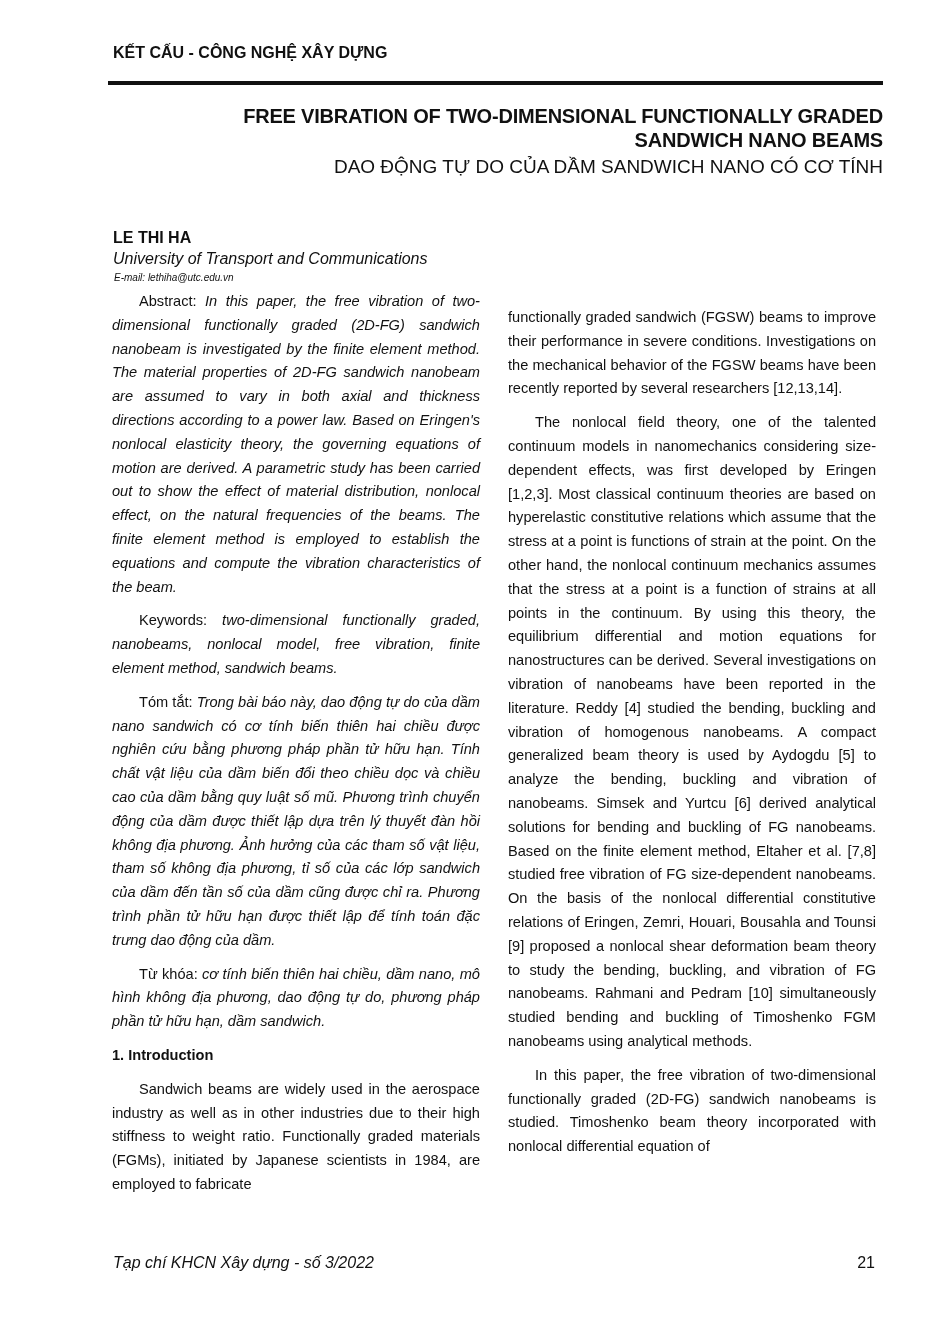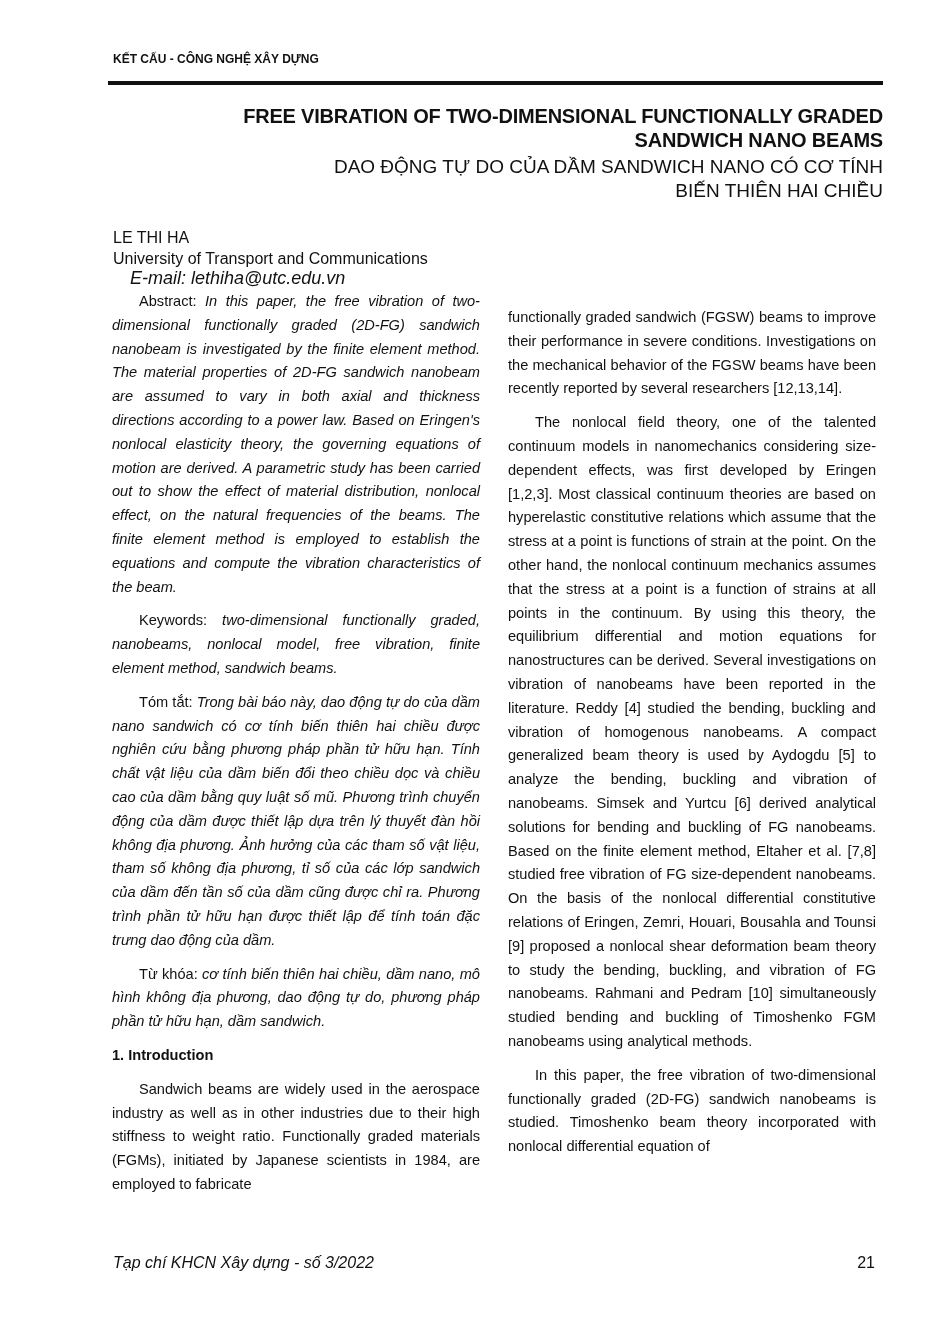--- a/index.html
+++ b/index.html
@@ -1,27 +1,27 @@
 <!DOCTYPE html>
 <html><head>
 <meta charset="utf-8">
 <style>
   html, body { margin: 0; padding: 0; background: #ffffff; }
   body { width: 943px; height: 1333px; position: relative; overflow: hidden;
          font-family: "Liberation Sans", sans-serif; color: #111; }
-  .running-head { position: absolute; left: 113px; top: 52px; font-size: 12px; font-weight: bold;
+  .running-head { position: absolute; left: 113px; top: 44px; font-size: 16px; font-weight: bold;
                   letter-spacing: 0px; }
   .head-rule { position: absolute; left: 108px; top: 81px; width: 775px; height: 4px; background: #111; }
   .title-block { position: absolute; left: 108px; top: 104px; width: 775px; text-align: right; }
   .title-en { font-size: 20px; font-weight: bold; line-height: 24px; letter-spacing: -0.2px; }
   .title-vi { font-size: 19px; line-height: 24px; margin-top: 3px; }
   .author { position: absolute; left: 113px; top: 228px; }
-  .author-name { font-size: 16px; font-weight: normal; line-height: 20px; }
-  .author-aff { font-size: 16px; line-height: 21px; }
-  .author-email { font-size: 18px; font-style: italic; line-height: 18px; margin-left: 17px; }
+  .author-name { font-size: 16px; font-weight: bold; line-height: 20px; }
+  .author-aff { font-size: 16px; line-height: 21px; font-style: italic; }
+  .author-email { font-size: 10px; font-style: italic; line-height: 18px; margin-left: 1px; }
   .col { position: absolute; width: 368px; font-size: 14.6px; line-height: 23.8px; text-align: justify; }
   .col-left { left: 112px; top: 290px; }
   .col-right { left: 508px; top: 306px; }
   .col p { margin: 0 0 10px 0; text-indent: 27px; }
   .col p.noindent { text-indent: 0; }
   .lbl { font-style: normal; }
   .it { font-style: italic; }
   .section-heading { font-weight: bold; font-size: 14.6px; margin: 8px 0 10px 0; }
   .footer-journal { position: absolute; left: 113px; top: 1254px; font-size: 16px; font-style: italic; }
   .footer-page { position: absolute; right: 68px; top: 1254px; font-size: 16px; }
@@ -29,21 +29,20 @@
 </head>
 <body>
 
 <div class="running-head">KẾT CẤU - CÔNG NGHỆ XÂY DỰNG</div>
 <div class="head-rule"></div>
 
 <div class="title-block">
   <div class="title-en">FREE VIBRATION OF TWO-DIMENSIONAL FUNCTIONALLY GRADED</div>
   <div class="title-en">SANDWICH NANO BEAMS</div>
   <div class="title-vi">DAO ĐỘNG TỰ DO CỦA DẦM SANDWICH NANO CÓ CƠ TÍNH</div>
-  <div class="title-vi" style="margin-top:0">BIẾN THIÊN HAI CHIỀU</div>
 </div>
 
 <div class="author">
   <div class="author-name">LE THI HA</div>
   <div class="author-aff">University of Transport and Communications</div>
   <div class="author-email">E-mail: lethiha@utc.edu.vn</div>
 </div>
 
 <div class="col col-left">
   <p>

